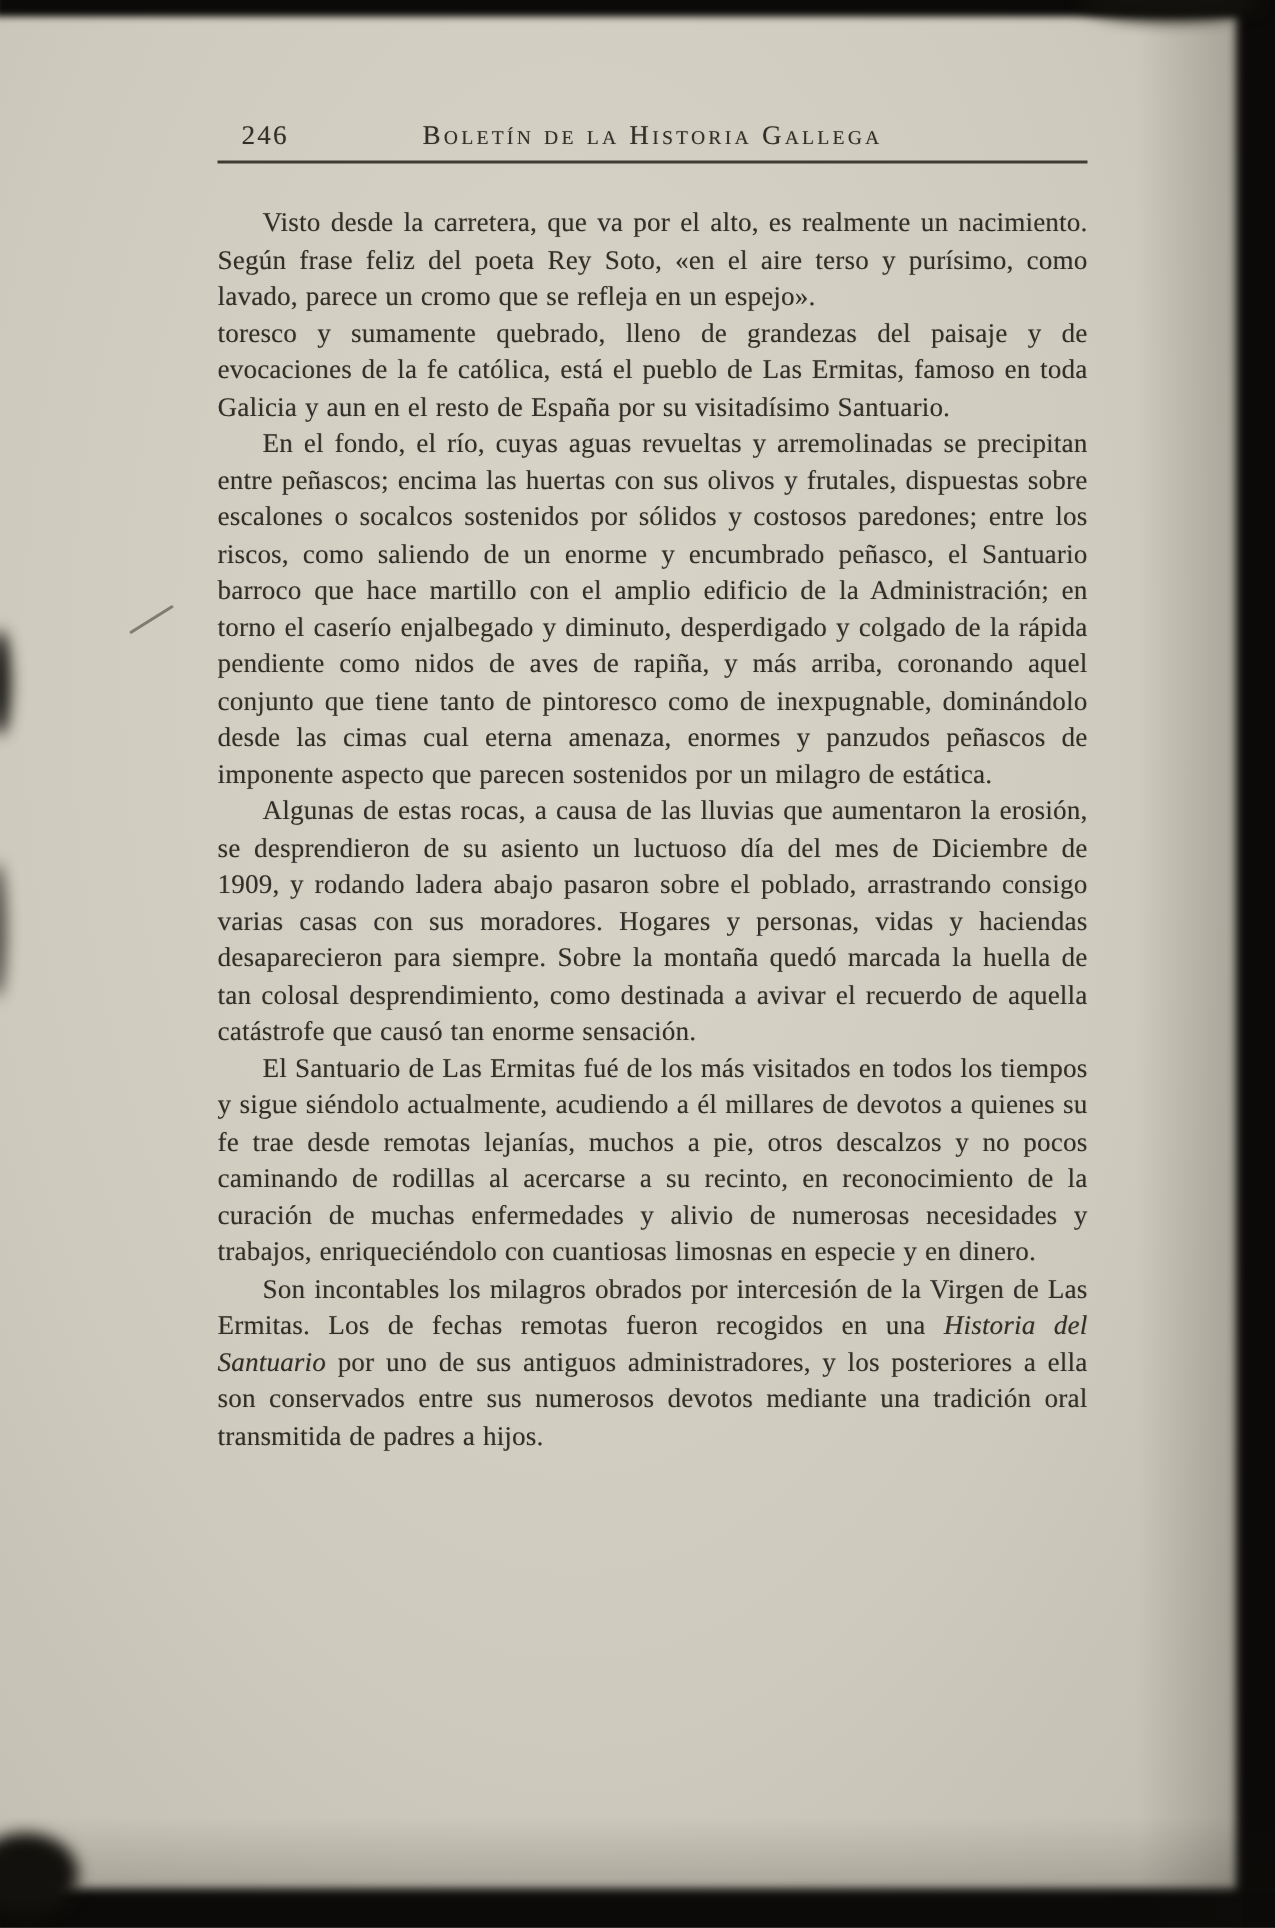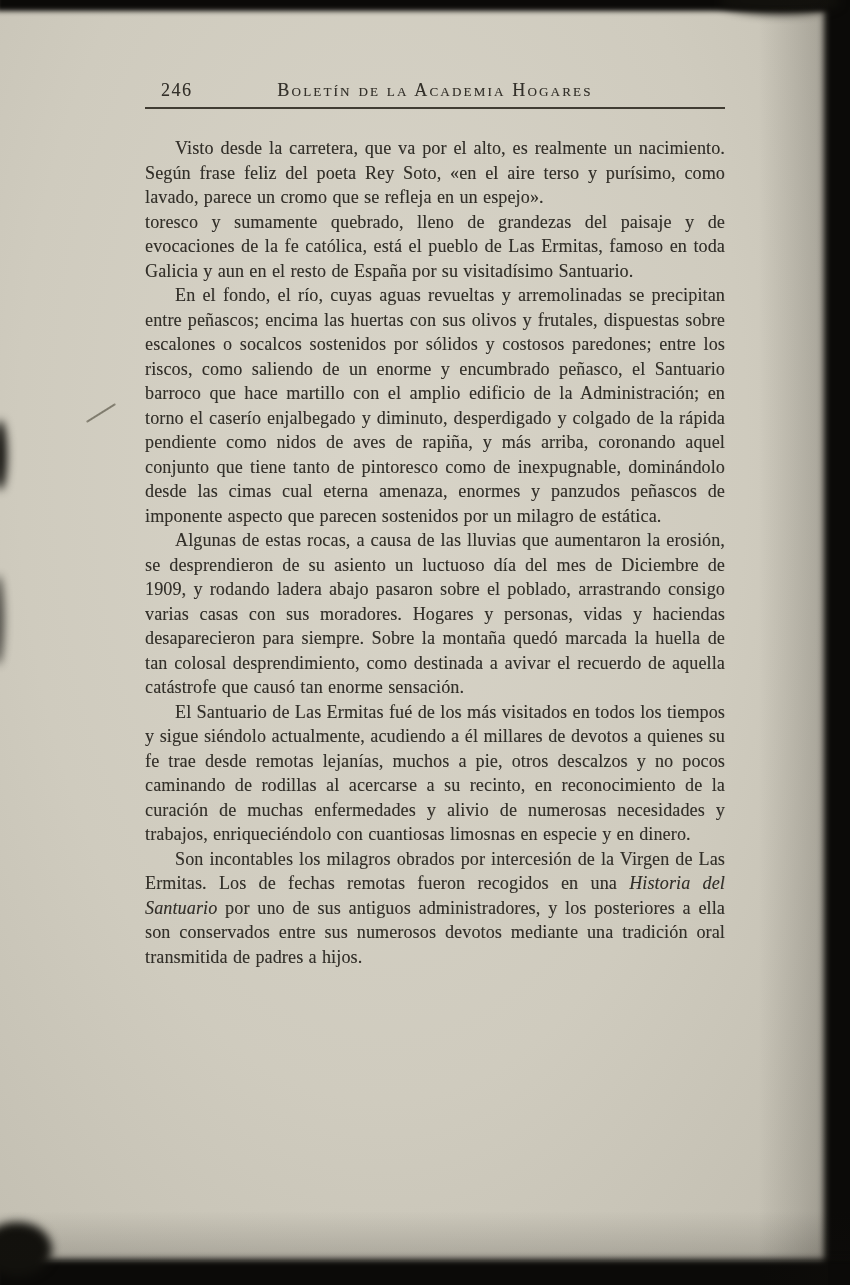--- a/index.html
+++ b/index.html
@@ -89,21 +89,21 @@
   <div class="blob blob-left-2"></div>
   <div class="blob blob-bl"></div>
   <div class="blob blob-tr"></div>
   <div class="shade-right"></div>
   <div class="shade-bottom"></div>
   <div class="pen-mark"></div>
 
   <div class="content">
     <div class="header">
       <span class="pagenum">246</span>
-      <span class="title">Boletín de la Academia Hogares</span>
+      <span class="title">Boletín de la Historia Gallega</span>
     </div>
     <div class="rule"></div>
     <div class="bodytext" id="paragraphs">
         <p class="para indent"><span>Visto desde la carretera, que va por el alto, es realmente un nacimiento. Según frase feliz del poeta Rey Soto, «en el aire terso y purísimo, como lavado, parece un cromo que se refleja en un espejo».</span></p>
         <p class="para"><span>toresco y sumamente quebrado, lleno de grandezas del paisaje y de evocaciones de la fe católica, está el pueblo de Las Ermitas, famoso en toda Galicia y aun en el resto de España por su visitadísimo Santuario.</span></p>
         <p class="para indent"><span>En el fondo, el río, cuyas aguas revueltas y arremolinadas se precipitan entre peñascos; encima las huertas con sus olivos y frutales, dispuestas sobre escalones o socalcos sostenidos por sólidos y costosos paredones; entre los riscos, como saliendo de un enorme y encumbrado peñasco, el Santuario barroco que hace martillo con el amplio edificio de la Administración; en torno el caserío enjalbegado y diminuto, desperdigado y colgado de la rápida pendiente como nidos de aves de rapiña, y más arriba, coronando aquel conjunto que tiene tanto de pintoresco como de inexpugnable, dominándolo desde las cimas cual eterna amenaza, enormes y panzudos peñascos de imponente aspecto que parecen sostenidos por un milagro de estática.</span></p>
         <p class="para indent"><span>Algunas de estas rocas, a causa de las lluvias que aumentaron la erosión, se desprendieron de su asiento un luctuoso día del mes de Diciembre de 1909, y rodando ladera abajo pasaron sobre el poblado, arrastrando consigo varias casas con sus moradores. Hogares y personas, vidas y haciendas desaparecieron para siempre. Sobre la montaña quedó marcada la huella de tan colosal desprendimiento, como destinada a avivar el recuerdo de aquella catástrofe que causó tan enorme sensación.</span></p>
         <p class="para indent"><span>El Santuario de Las Ermitas fué de los más visitados en todos los tiempos y sigue siéndolo actualmente, acudiendo a él millares de devotos a quienes su fe trae desde remotas lejanías, muchos a pie, otros descalzos y no pocos caminando de rodillas al acercarse a su recinto, en reconocimiento de la curación de muchas enfermedades y alivio de numerosas necesidades y trabajos, enriqueciéndolo con cuantiosas limosnas en especie y en dinero.</span></p>
         <p class="para indent"><span>Son incontables los milagros obrados por intercesión de la Virgen de Las Ermitas. Los de fechas remotas fueron recogidos en una </span><span class="italic">Historia del Santuario</span><span> por uno de sus antiguos administradores, y los posteriores a ella son conservados entre sus numerosos devotos mediante una tradición oral transmitida de padres a hijos.</span></p>
       </div>

